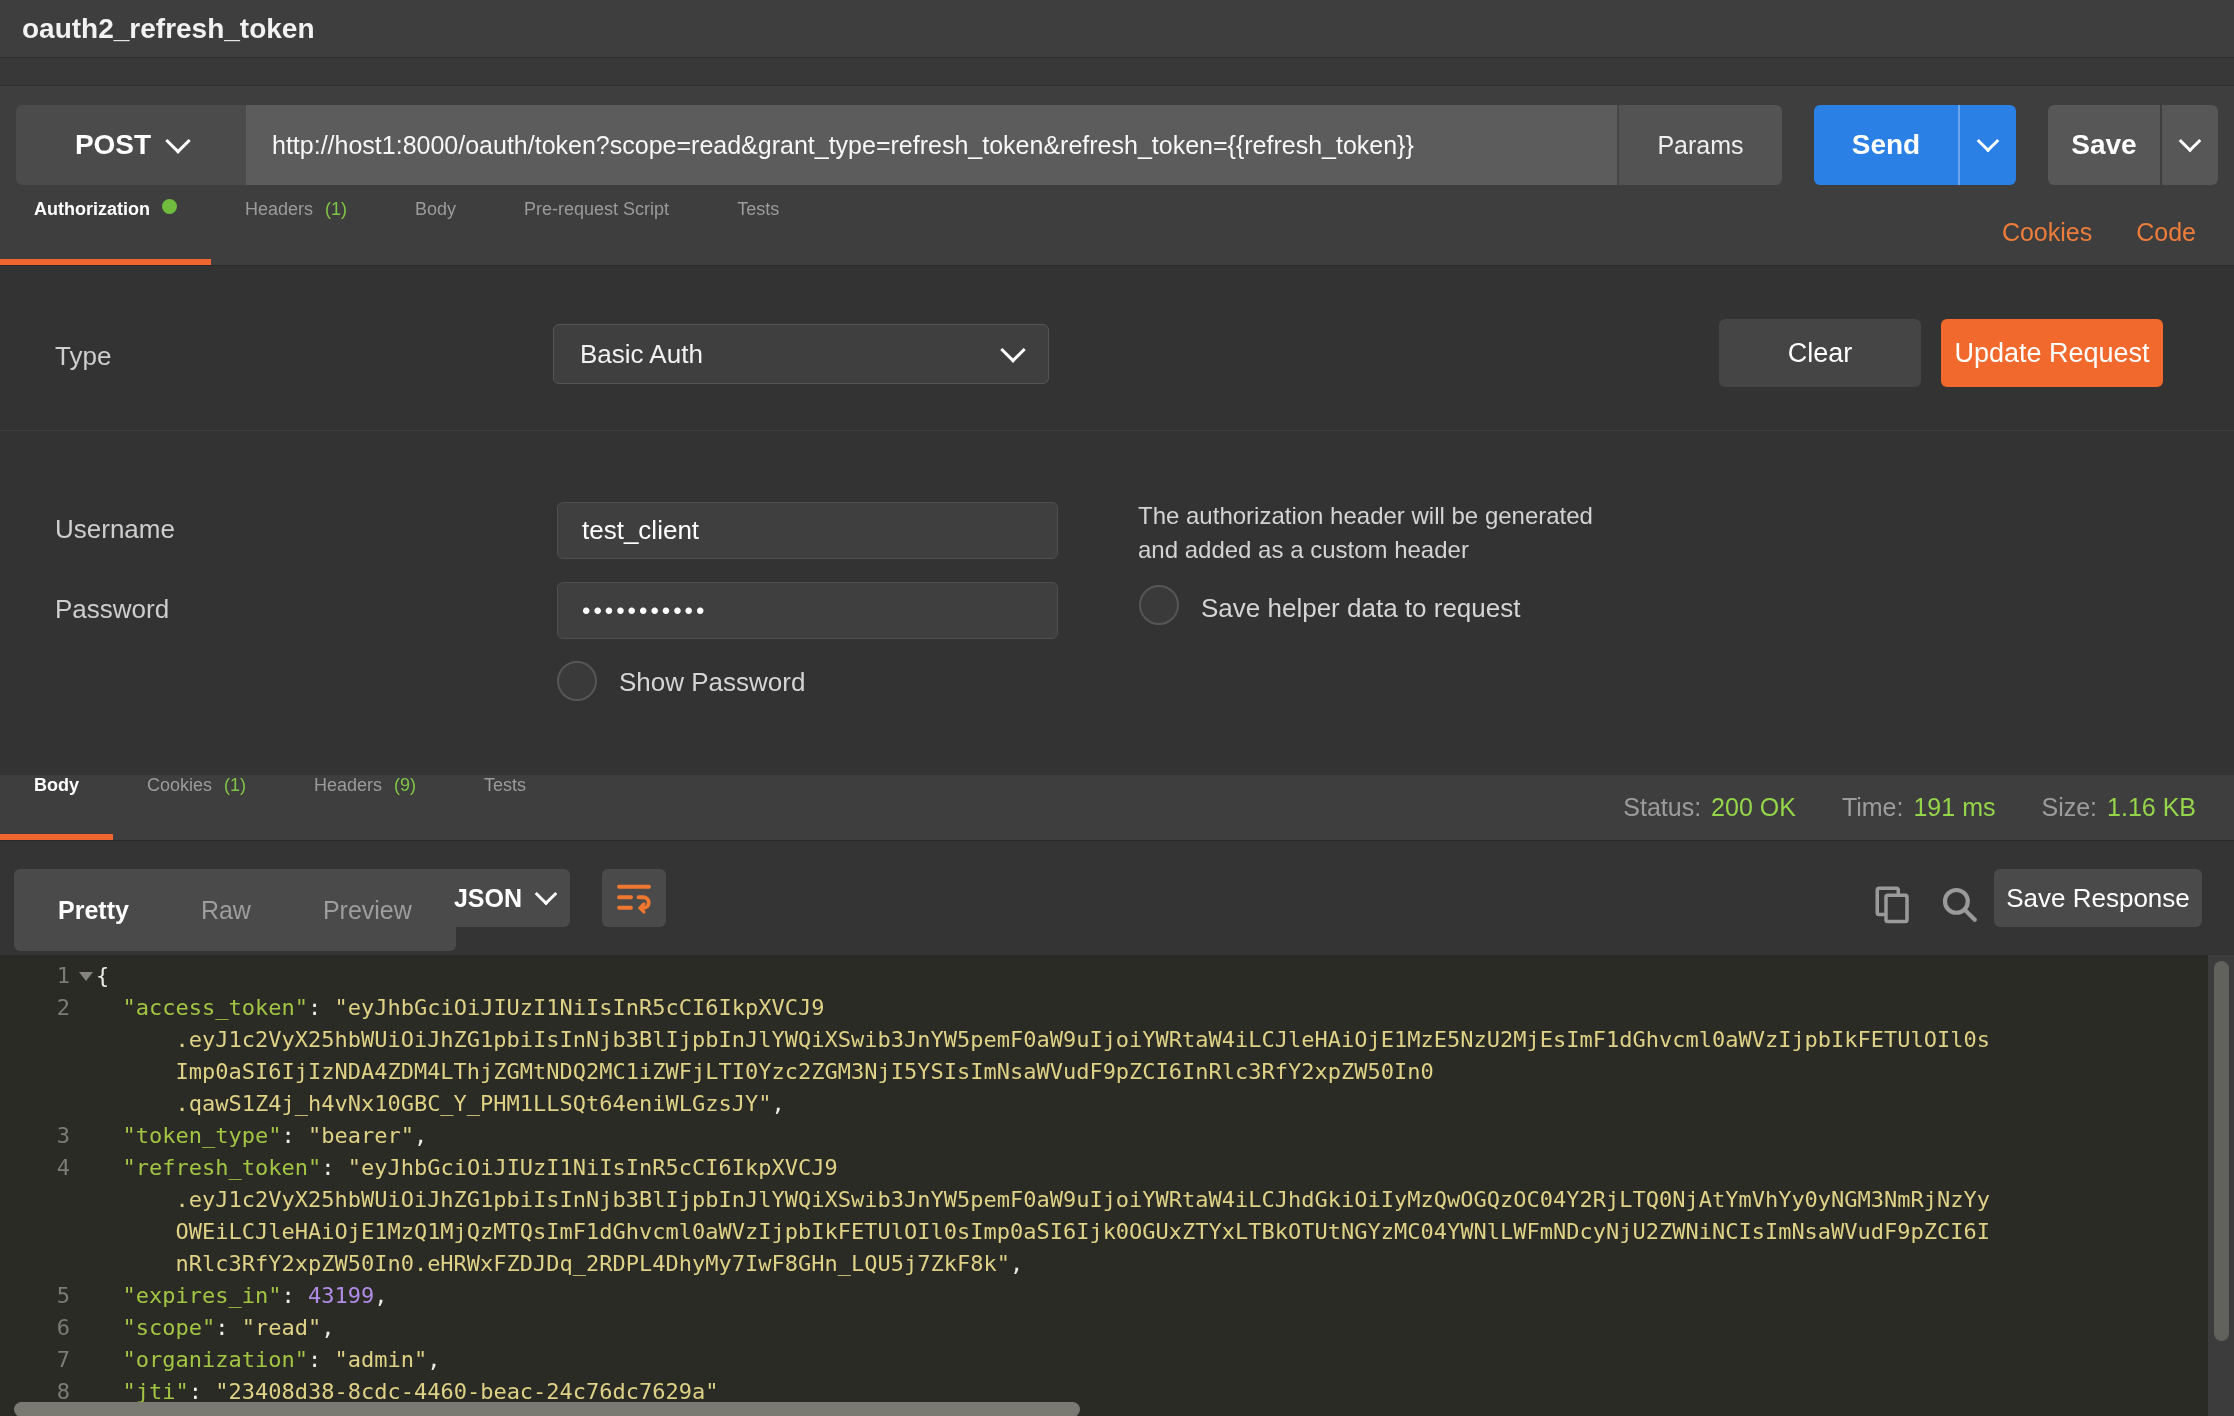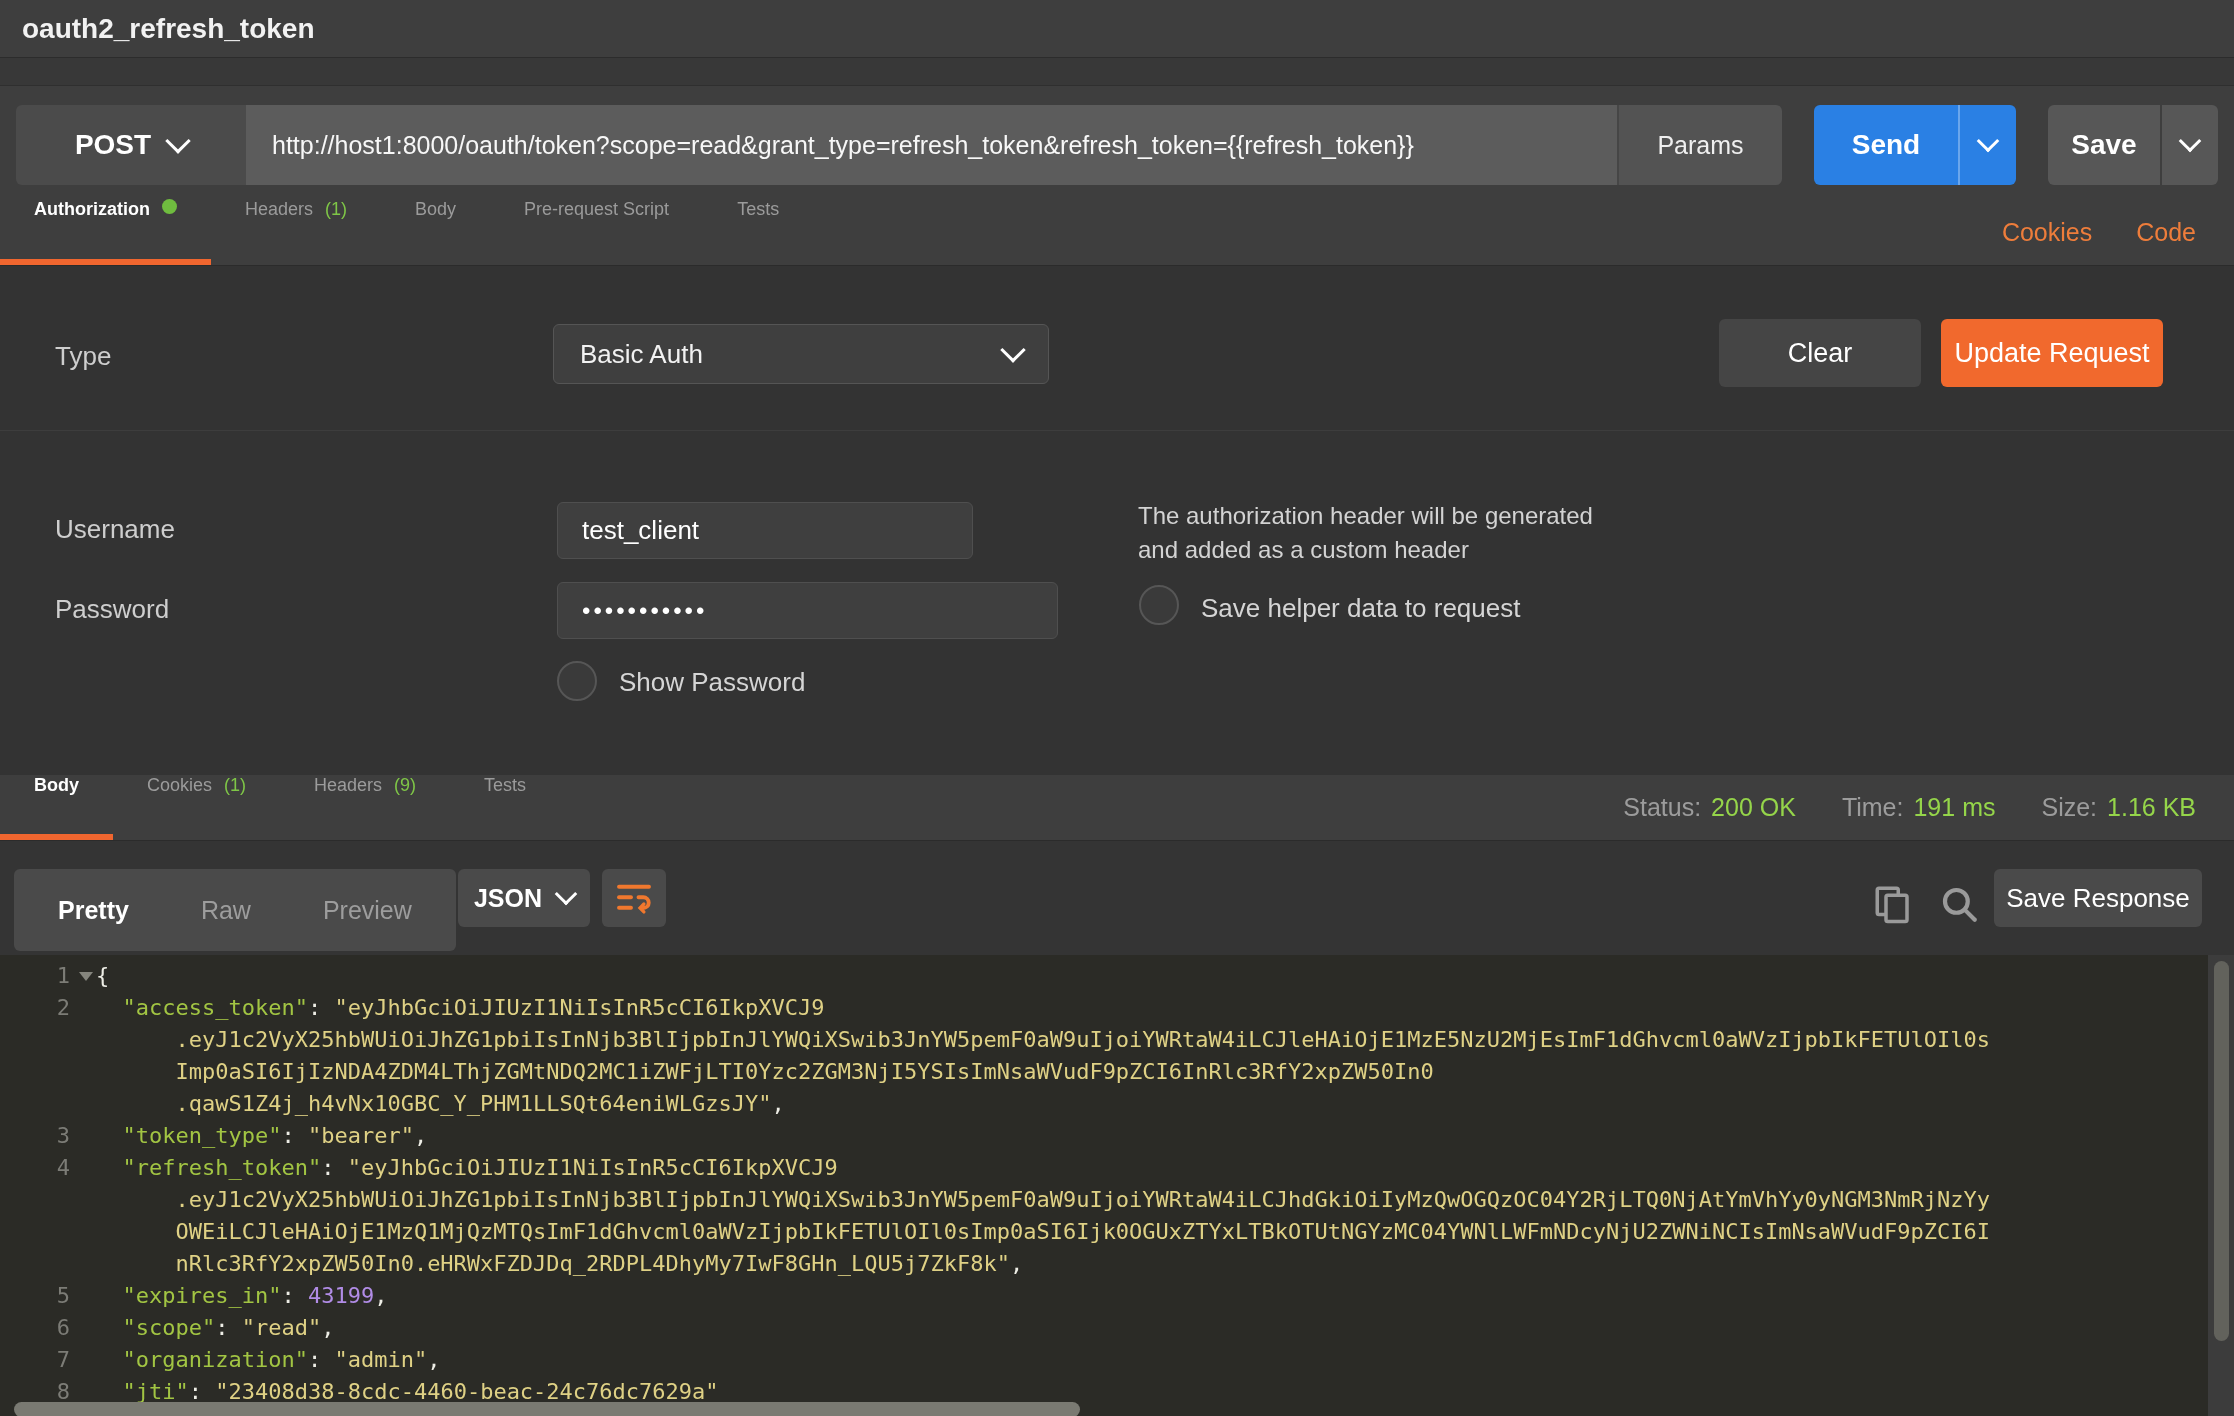--- a/index.html
+++ b/index.html
@@ -54,21 +54,21 @@
   .note{font-size:24px;color:#d3d3d3;line-height:1.4}
 
   
   .meta-item{font-size:25px;white-space:nowrap}
   .meta-item .ml{color:#9c9c9c}
   .meta-item .mv{color:#95d54a;margin-left:10px}
   .resp-toolbar{position:relative;height:114px;background:#343434}
   .segmented{position:absolute;left:14px;top:28px;height:58px;background:#4a4a4a;border-radius:6px;display:flex;align-items:center;padding:12px 8px}
   .seg-item{padding:0 36px;font-size:25px;color:#9d9d9d;height:100%;display:flex;align-items:center}
   .seg-item.active{color:#fff;font-weight:600}
-  .json-select{position:absolute;left:458px;top:28px;width:132px;height:58px;background:#4a4a4a;border-radius:6px;display:flex;align-items:center;justify-content:center;gap:16px;color:#fff;font-size:25px;font-weight:600}
+  .json-select{position:absolute;left:438px;top:28px;width:132px;height:58px;background:#4a4a4a;border-radius:6px;display:flex;align-items:center;justify-content:center;gap:16px;color:#fff;font-size:25px;font-weight:600}
   .wrap-btn{position:absolute;left:602px;top:28px;width:64px;height:58px;background:#4a4a4a;border-radius:6px;display:flex;align-items:center;justify-content:center}
   .icon-btn{position:absolute;top:42px;width:42px;height:42px}
   .save-resp{position:absolute;left:1994px;top:28px;width:208px;height:58px;background:#4a4a4a;border-radius:6px;display:flex;align-items:center;justify-content:center;color:#fff;font-size:26px}
 
   
   .code-area{position:relative;height:466px;background:#2b2b26;overflow:hidden}
   .code-lines{padding-top:5px}
   .crow{display:flex;height:32px}
   .gut{width:96px;flex:none;text-align:right;padding-right:26px;box-sizing:border-box;color:#7c7c76;
        font:22px/32px "DejaVu Sans Mono",monospace;position:relative}
@@ -149,21 +149,21 @@
   <span class="abs lbl" style="left:55px;top:75px">Type</span>
   <div class="abs gbtn clear" style="left:1719px;top:53px;width:202px;height:68px">Clear</div>
   <div class="abs select" style="left:553px;top:58px;width:496px;height:60px">
     <span>Basic Auth</span>
     <span class="chev big"></span>
   </div>
   <div class="abs gbtn update" style="left:1941px;top:53px;width:222px;height:68px">Update Request</div>
   <div class="divider"></div>
 
   <span class="abs lbl" style="left:55px;top:248px">Username</span>
-  <input class="abs tinput" style="left: 557px; top: 236px; width: 416px; height: 57px;" type="text" value="test_client">
+  <input class="abs tinput" style="left: 557px; top: 236px; width: 501px; height: 57px;" type="text" value="test_client">
 
   <span class="abs lbl" style="left:55px;top:328px">Password</span>
   <input class="abs tinput pwd" style="left: 557px; top: 316px; width: 501px; height: 57px;" type="text" value="•••••••••••">
 
   <span class="abs radio" style="left:557px;top:395px"></span>
   <span class="abs lbl" style="left:619px;top:401px;color:#d5d5d5">Show Password</span>
 
   <div class="abs note" style="left:1138px;top:233px;width:478px">The authorization header will be generated and added as a custom header</div>
   <span class="abs radio" style="left:1139px;top:319px"></span>
   <span class="abs lbl" style="left:1201px;top:327px;color:#d5d5d5">Save helper data to request</span>

